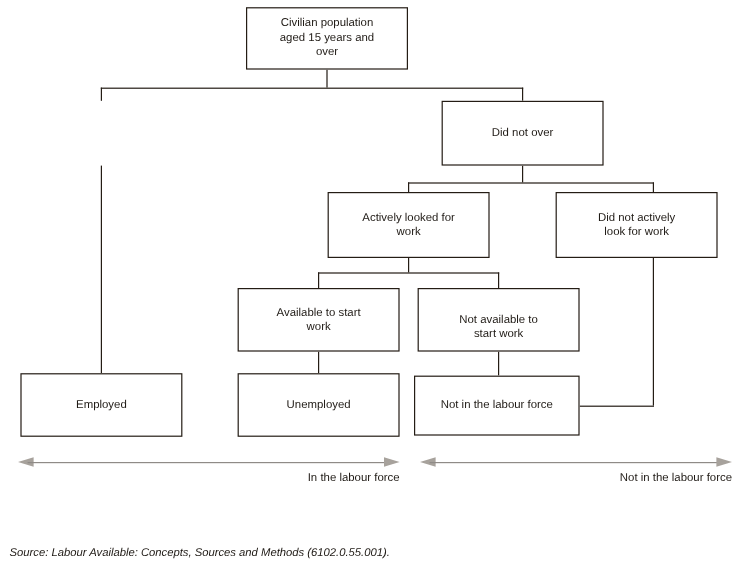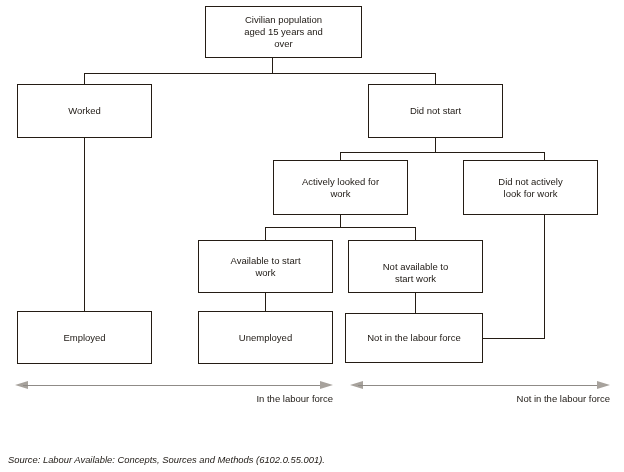--- a/index.html
+++ b/index.html
@@ -25,21 +25,21 @@
     justify-content: center;
     text-align: center;
     font-size: 9.5px;
     line-height: 12px;
     color: #1e1914;
     box-sizing: border-box;
   }
   .node .label { display: inline-block; }
 
   
-  .n-civilian      { left: 205px; top: 6px;   width: 157px; height: 52px; }
+  .n-civilian      { left: 205px; top: 6px;   width: 135px; height: 52px; }
   .n-worked        { left: 17px;  top: 84px;  width: 135px; height: 54px; }
   .n-didnotwork    { left: 368px; top: 84px;  width: 135px; height: 54px; }
   .n-actively      { left: 273px; top: 160px; width: 135px; height: 55px; }
   .n-notactively   { left: 463px; top: 160px; width: 135px; height: 55px; }
   .n-available     { left: 198px; top: 240px; width: 135px; height: 53px; }
   .n-notavailable  { left: 348px; top: 240px; width: 135px; height: 53px; }
   .n-employed      { left: 17px;  top: 311px; width: 135px; height: 53px; }
   .n-unemployed    { left: 198px; top: 311px; width: 135px; height: 53px; }
   .n-nilf          { left: 345px; top: 313px; width: 138px; height: 50px; }
 
@@ -133,25 +133,22 @@
   <div class="connector c12"></div>
   <div class="connector c13"></div>
   <div class="connector c14"></div>
   <div class="connector c15"></div>
   <div class="connector c16"></div>
   <div class="connector c17"></div>
 
   <div class="node n-civilian">
     <span class="label">Civilian population aged 15 years and over</span>
   </div>
-  <div class="node n-worked">
-    <span class="label">Worked</span>
-  </div>
   <div class="node n-didnotwork">
-    <span class="label">Did not start</span>
+    <span class="label">Did not over</span>
   </div>
   <div class="node n-actively">
     <span class="label">Actively looked for work</span>
   </div>
   <div class="node n-notactively">
     <span class="label">Did not actively look for work</span>
   </div>
   <div class="node n-available">
     <span class="label">Available to start work</span>
   </div>

